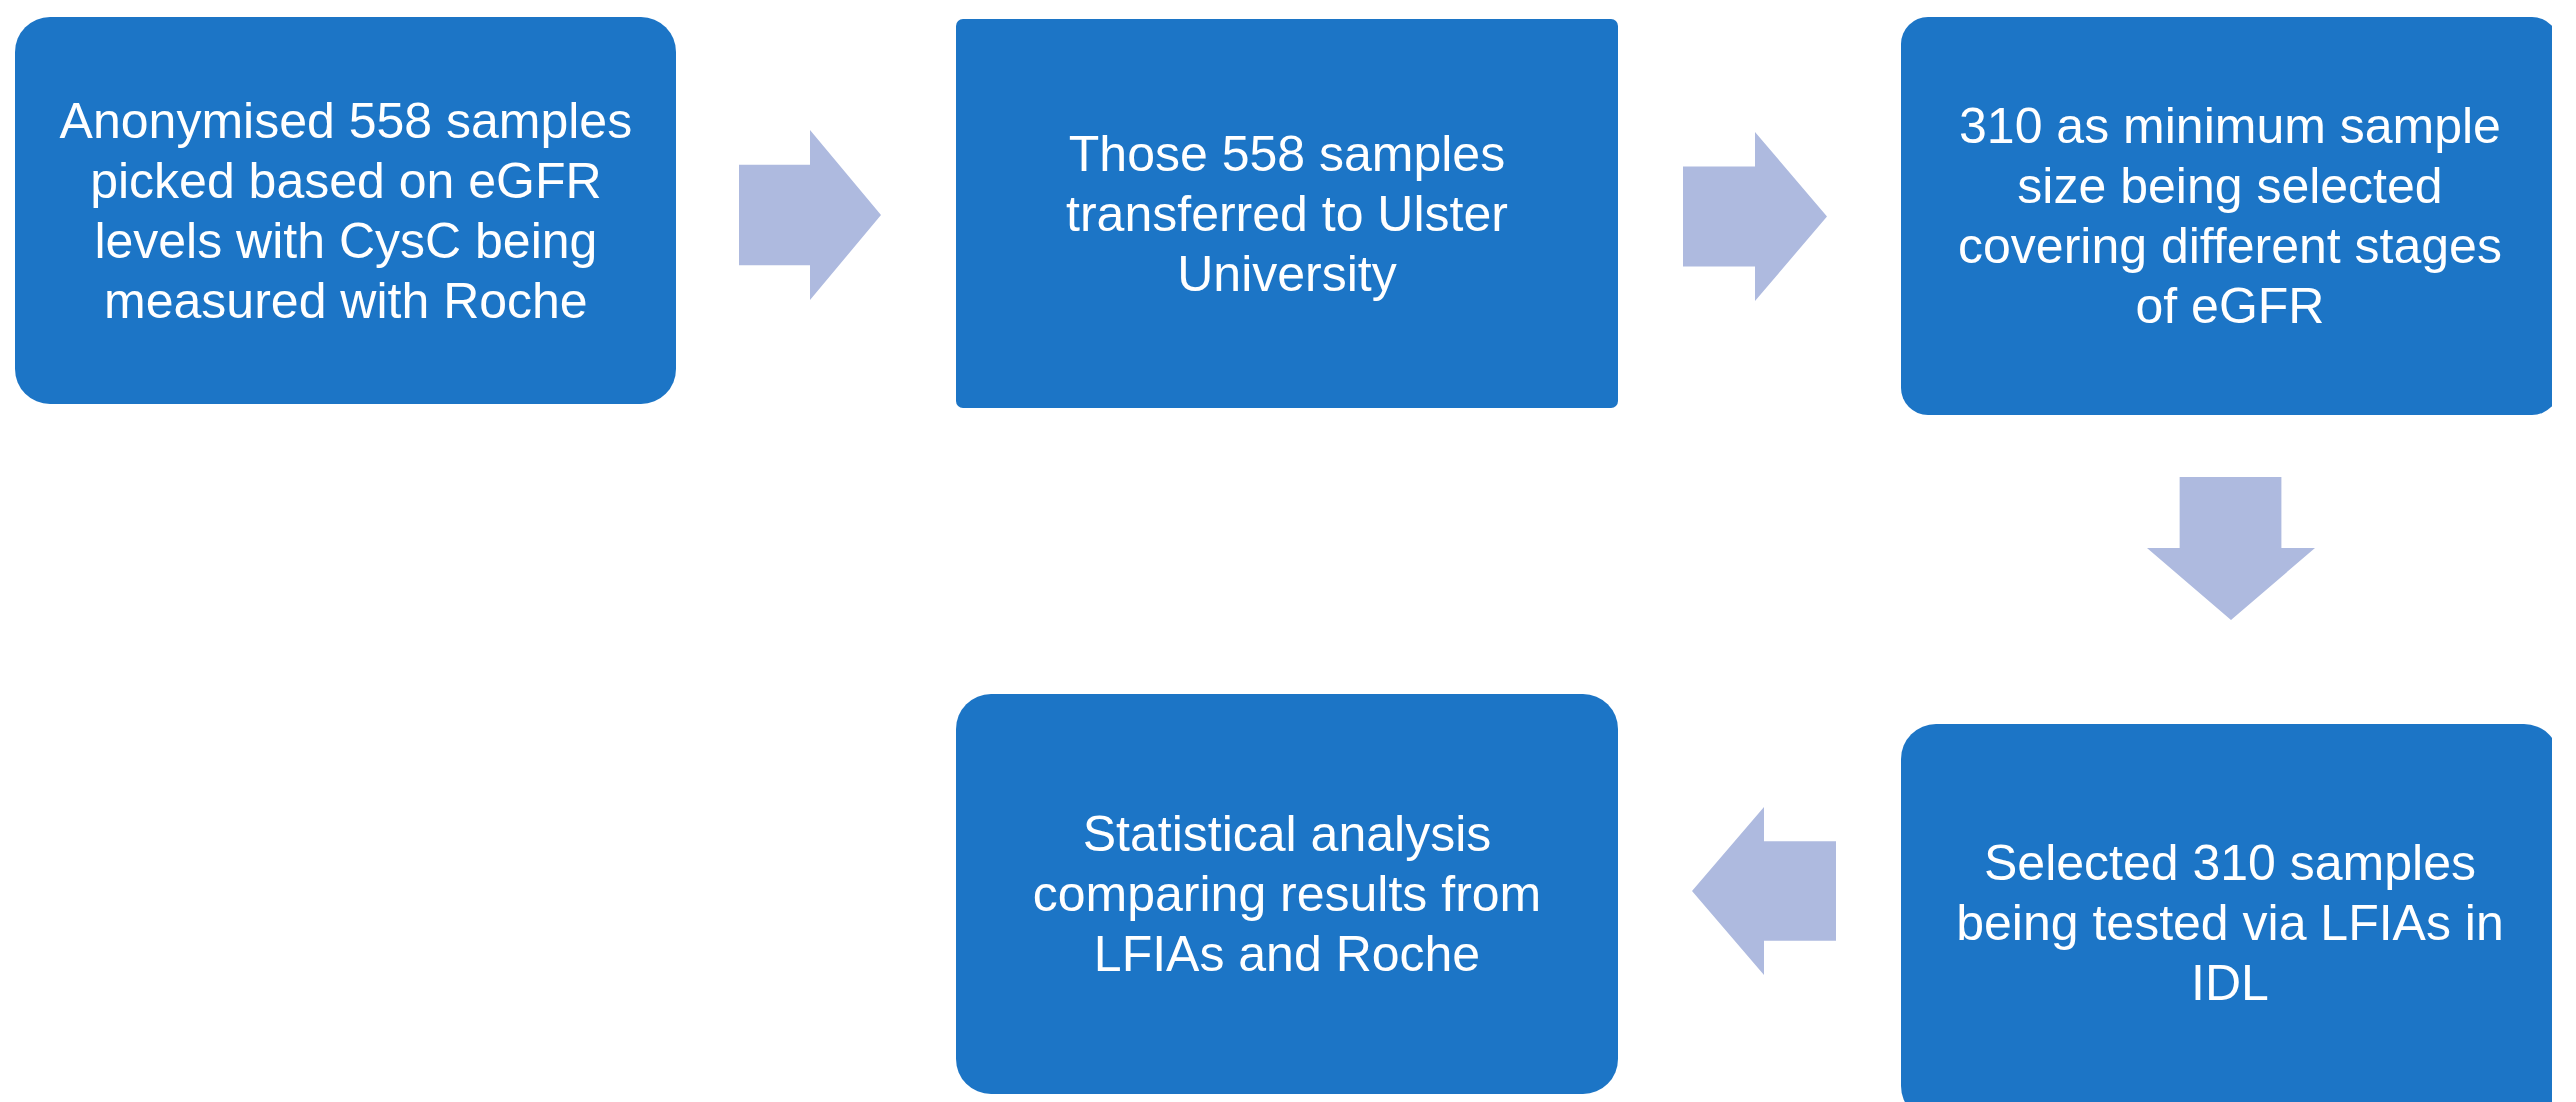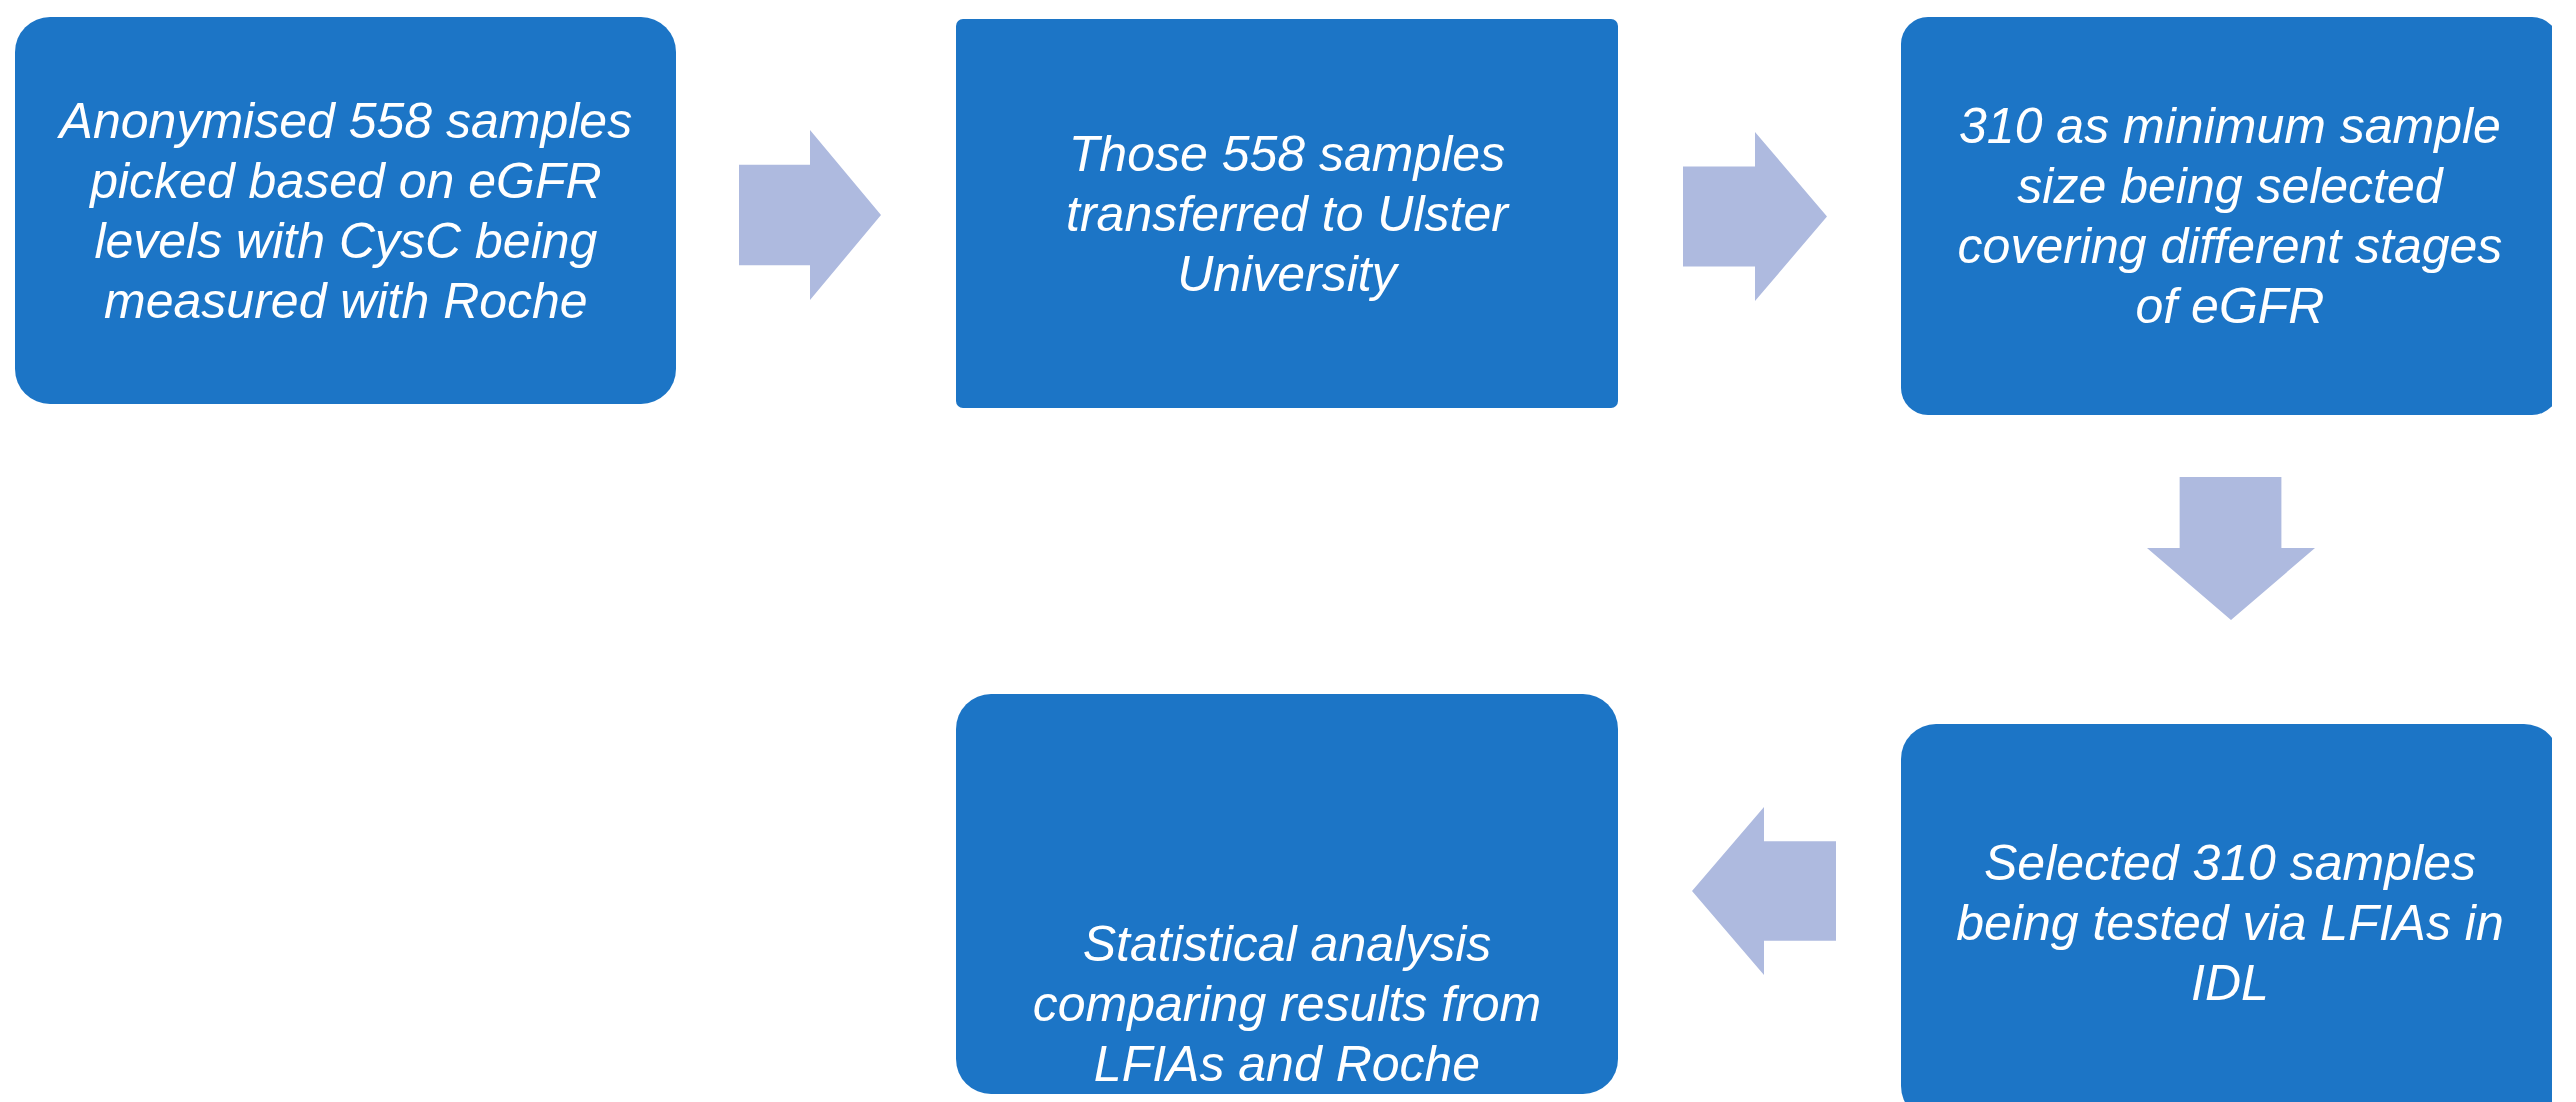--- a/index.html
+++ b/index.html
@@ -14,21 +14,20 @@
     padding: 0;
     background: var(--bg-color);
   }
   .canvas {
     position: relative;
     width: 2552px;
     height: 1102px;
     background: var(--bg-color);
     overflow: hidden;
     font-family: "Liberation Sans", sans-serif;
-    font-style: italic;
   }
   .flow-box {
     position: absolute;
     background: var(--box-fill);
     border-radius: 35px;
     display: flex;
     align-items: center;
     justify-content: center;
     padding: 0 13.4px;
   }
@@ -36,21 +35,21 @@
     color: var(--text-color);
     font-size: 50px;
     line-height: 60px;
     text-align: center;
     white-space: pre-line;
   }
   .box-1 { left: 15.4px;   top: 17.3px;  width: 661px; height: 387px; }
   .box-2 { left: 956px;  top: 19px;  width: 662px; height: 389px; border-radius: 7px; }
   .box-3 { left: 1901px; top: 17.3px;  width: 658px; height: 398px; border-radius: 27px; }
   .box-4 { left: 1901px; top: 724px; width: 658px; height: 397px; }
-  .box-5 { left: 956px;  top: 694px; width: 662px; height: 400px; align-items: flex-end; }
+  .box-5 { left: 956px;  top: 694px; width: 662px; height: 400px; }
   .arrow {
     position: absolute;
     display: block;
   }
   .arrow svg { display: block; width: 100%; height: 100%; }
   .arrow polygon { fill: var(--arrow-fill); }
   .arrow-1 { left: 739px;  top: 130px; width: 142px; height: 170px; }
   .arrow-2 { left: 1683px; top: 132px; width: 144px; height: 169px; }
   .arrow-3 { left: 2147px; top: 477px; width: 168px; height: 143px; }
   .arrow-4 { left: 1692px; top: 807px; width: 144px; height: 168px; }

